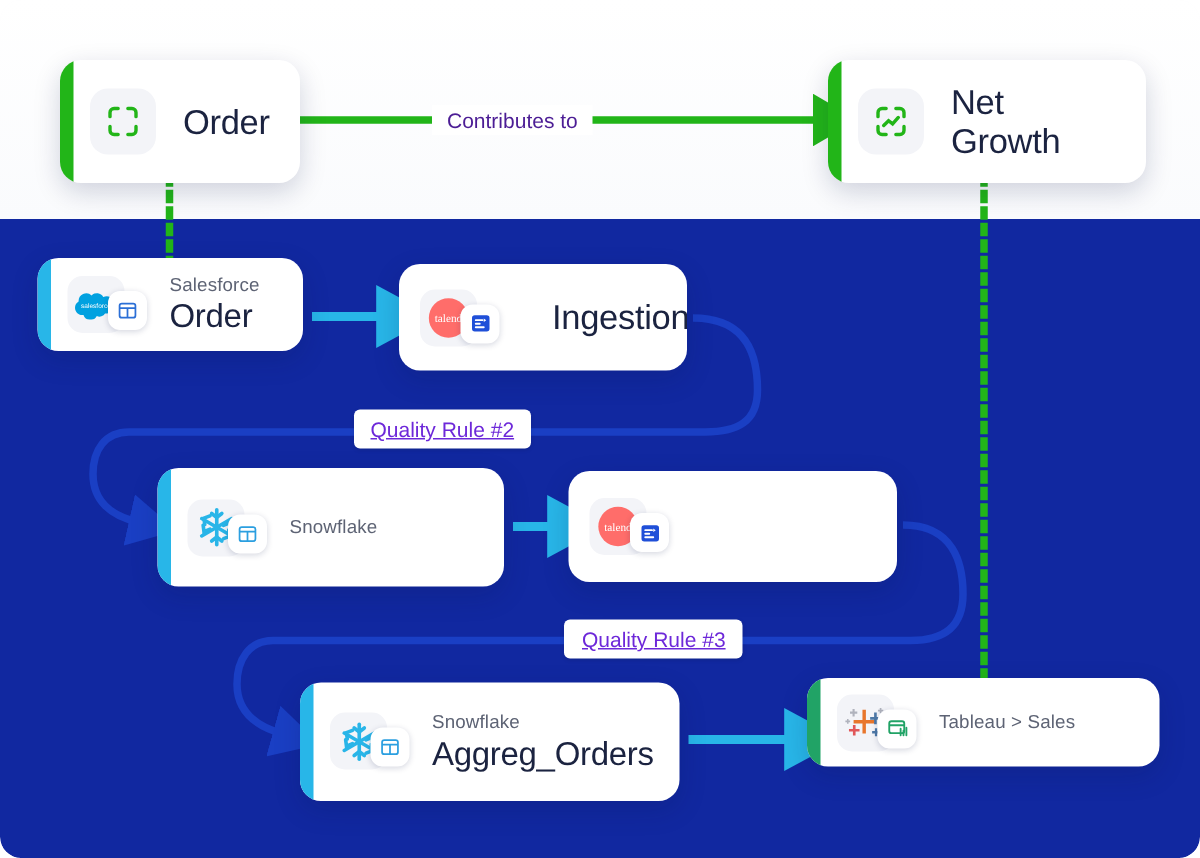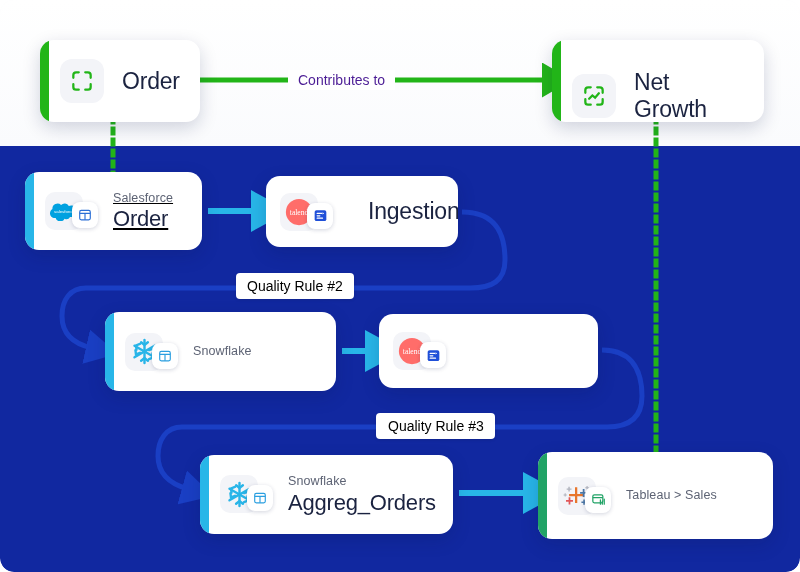--- a/index.html
+++ b/index.html
@@ -40,36 +40,37 @@
     display:flex;align-items:center;justify-content:center;
   }
   .labels{display:flex;flex-direction:column;justify-content:center;margin-left:30px;}
   .sub{font-size:12.5px;color:#5d6374;line-height:1.25;letter-spacing:.1px;}
   .ttl{font-size:22px;color:#1b2340;line-height:1.15;letter-spacing:-.2px;}
   .ttl.big{font-size:23px;margin-left:20px;}
 
   
   #card-order{left:40px;top:40px;width:160px;height:82px;}
   #card-order .ttl{font-size:23px;color:#1b2340;}
-  #card-netgrowth{left:552px;top:40px;width:212px;height:82px;align-items:flex-end;}
+  #card-netgrowth{left:552px;top:40px;width:212px;height:82px;}
   #card-netgrowth .ttl{font-size:23px;}
 
   
-  #card-salesforce{left:25px;top:172px;width:177px;height:78px;text-decoration:underline;}
+  #card-salesforce{left:25px;top:172px;width:177px;height:62px;}
   #card-ingestion{left:266px;top:176px;width:192px;height:71px;}
   #card-raworders{left:105px;top:312px;width:231px;height:79px;}
   #card-aggregation{left:379px;top:314px;width:219px;height:74px;}
   #card-aggregorders{left:200px;top:455px;width:253px;height:79px;}
-  #card-salesreport{left:538px;top:452px;width:235px;height:87px;}
+  #card-salesreport{left:538px;top:452px;width:235px;height:59px;}
 
   
   .edge-label{
-    position:absolute;background:#ffffff;color:#000000;
+    position:absolute;background:#ffffff;color:#6d28d9;
     font-size:14px;padding:5px 11px;border-radius:4px;white-space:nowrap;
     box-shadow:0 1px 3px rgba(0,0,0,.12);
+    text-decoration:underline;
   }
   #label-qr2{left:236px;top:273px;}
   #label-qr3{left:376px;top:413px;padding-left:12px;}
   #label-contributes{
     position:absolute;left:288px;top:70px;background:#ffffff;color:#4c1d95;
     font-size:14px;padding:2px 10px;white-space:nowrap;
   }
 </style>
 </head>
 <body>

